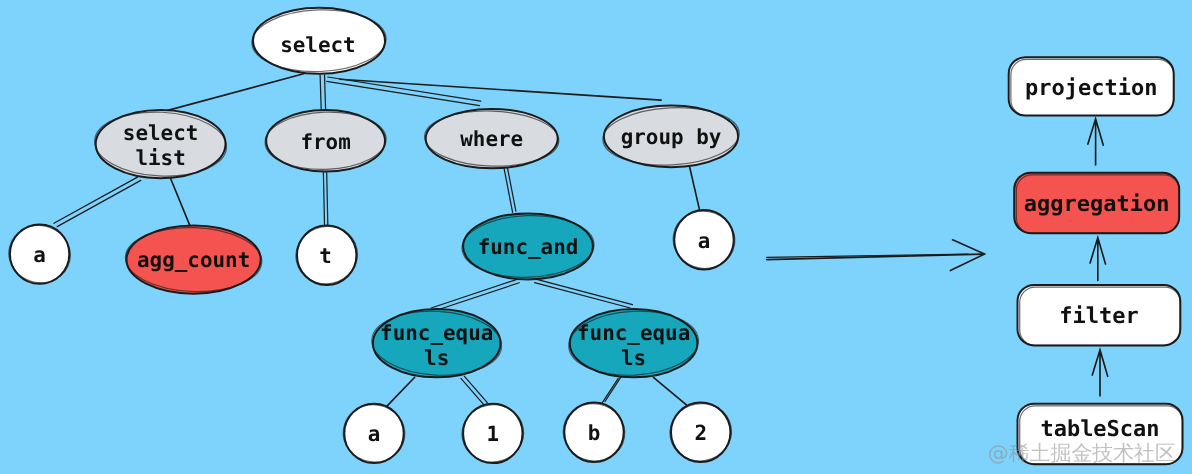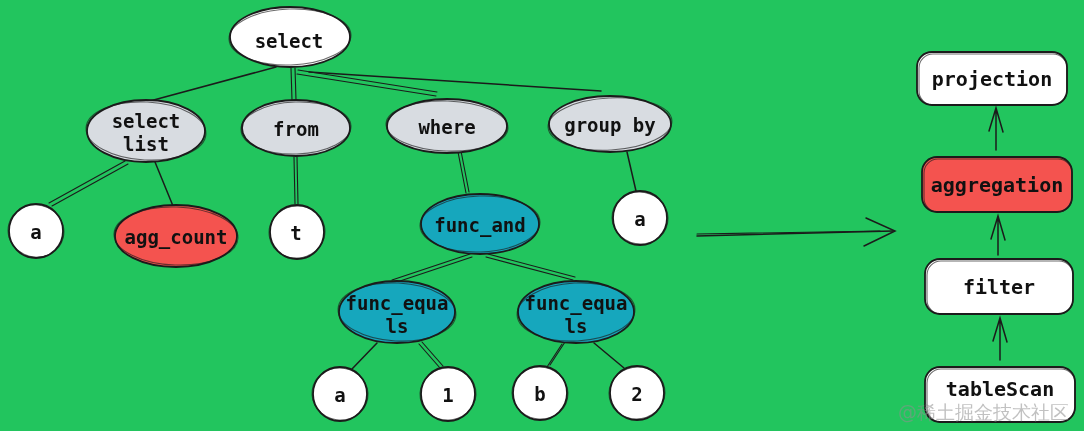--- a/index.html
+++ b/index.html
@@ -1,16 +1,16 @@
 <!DOCTYPE html>
 <html><head>
 <meta charset="utf-8">
 <style>
   html,body{margin:0;padding:0;background:#ffffff;}
-  .canvas{position:relative;width:1084px;height:431px;background:#22c55e;overflow:hidden;
+  .canvas{position:relative;width:1084px;height:431px;background:#7dd3fc;overflow:hidden;
           font-family:"DejaVu Sans Mono","Liberation Mono",monospace;}
   svg{display:block;}
   .node-label{font-family:"DejaVu Sans Mono","Liberation Mono",monospace;
               font-size:19px;font-weight:bold;fill:#111111;
               text-anchor:middle;dominant-baseline:central;}
   .plan-label{font-family:"DejaVu Sans Mono","Liberation Mono",monospace;
               font-size:20px;font-weight:bold;fill:#111111;
               text-anchor:middle;dominant-baseline:central;}
   .shape{stroke:#1b1b1b;stroke-width:1.8;}
   .sketch{stroke:#1b1b1b;stroke-width:1.1;fill:none;opacity:0.65;}

